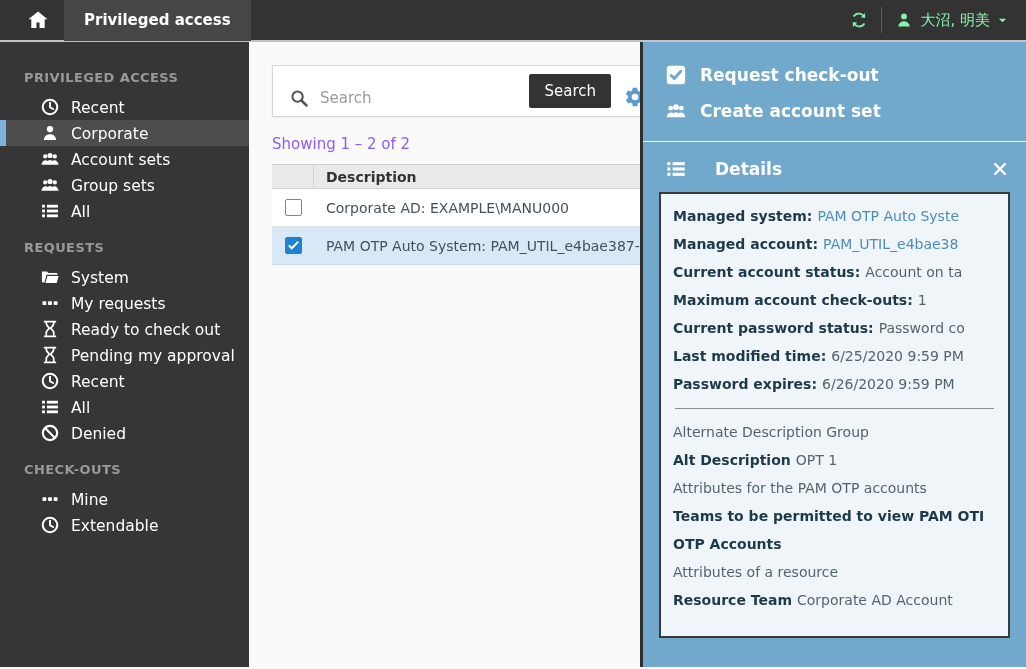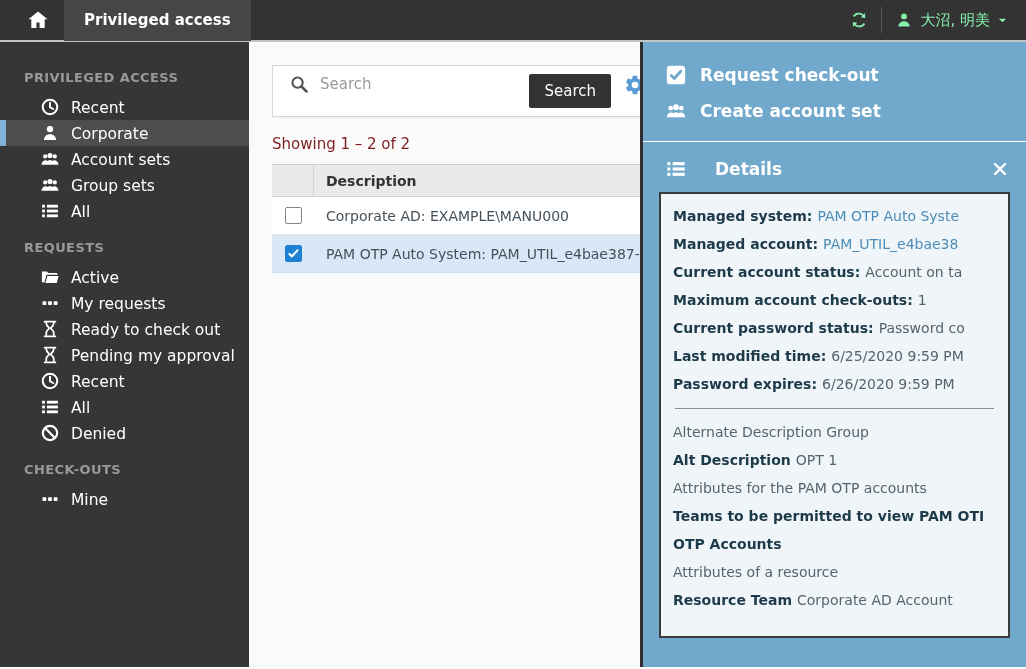--- a/index.html
+++ b/index.html
@@ -31,31 +31,31 @@
   
   .icn { display:inline-flex; align-items:center; justify-content:center;
          width:20px; height:20px; flex:none; }
   .icn svg { width:100%; height:100%; }
   .i16 { width:16px; height:16px; }
   .i18 { width:18px; height:18px; }
   .i22 { width:22px; height:22px; }
   
   .main { flex:1; background:#fafafa; padding:23px 0 0 23px; overflow:hidden; }
   .search-wrap { width:388px; border:1px solid #d7d7d7; background:#fff; display:flex;
-                 align-items:flex-start; padding:8px 8px; box-shadow:0 1px 2px rgba(0,0,0,.05); }
+                 align-items:flex-end; padding:8px 8px; box-shadow:0 1px 2px rgba(0,0,0,.05); }
   .search-icon { color:#555; margin:0 9px 0 8px; }
   input.search { flex:1; min-width:0; border:none; outline:none; background:transparent;
                  font-family:inherit; font-size:15px; color:#333; }
   input.search::placeholder { color:#9a9a9a; }
   .search-btn { background:#333; color:#fff; border:none; border-radius:2px;
                 font-family:inherit; font-size:15px; padding:8px 15px; cursor:pointer; flex:none; }
   .gear { color:#5b9bd5; margin:0 5px 0 13px; cursor:pointer; }
-  .summary { font-size:15px; color:#7f1d1d; margin:18px 0 11px; }
+  .summary { font-size:15px; color:#8b5cf6; margin:18px 0 11px; }
   .grid { width:387px; border-top:1px solid #cfcfcf; }
-  .grid-header { display:flex; align-items:stretch; background:#eaeaea; height:32px;
+  .grid-header { display:flex; align-items:stretch; background:#eaeaea; height:24px;
                  border-bottom:1px solid #cfcfcf; }
   .cb-col { width:42px; flex:none; display:flex; align-items:center; justify-content:center; }
   .grid-header .cb-col { border-right:1px solid #d2d2d2; }
   .col-desc { font-weight:bold; font-size:14px; color:#333; display:flex; align-items:center;
               padding-left:12px; cursor:pointer; }
   .grid-row { display:flex; align-items:center; height:38px; background:#fff;
               border-bottom:1px solid #e3e3e3; font-size:14px; color:#44505a; cursor:pointer;text-align:right; }
   .grid-row.selected { background:#d8e8f6; border-bottom-color:#c8dcec; }
   .row-text { padding-left:12px; white-space:nowrap; overflow:hidden; }
   .cbx { width:17px; height:17px; border:1.5px solid #848484; border-radius:2px; background:#fff;
@@ -177,21 +177,21 @@
         <span>All</span>
       </div>
       <div class="side-title">REQUESTS</div>
       <div class="side-item">
         <span class="icn">
           <svg viewBox="0 0 24 24" fill="currentColor">
             <path d="M2.3 5.3h5.9l1.9 2H20a1 1 0 0 1 1 1.1l-.1.9H7.8l-2.5 9.2H3.4a1.1 1.1 0 0 1-1.1-1.1z"></path>
             <path d="M8.8 10.7h13.6l-2.4 8.6H6.5z"></path>
           </svg>
         </span>
-        <span>Active</span>
+        <span>System</span>
       </div>
       <div class="side-item">
         <span class="icn">
           <svg viewBox="0 0 24 24" fill="currentColor">
             <rect x="3" y="9.8" width="4.6" height="4.6" rx="0.8"></rect>
             <rect x="9.7" y="9.8" width="4.6" height="4.6" rx="0.8"></rect>
             <rect x="16.4" y="9.8" width="4.6" height="4.6" rx="0.8"></rect>
           </svg>
         </span>
         <span>My requests</span>
@@ -246,20 +246,29 @@
       <div class="side-title">CHECK-OUTS</div>
       <div class="side-item">
         <span class="icn">
           <svg viewBox="0 0 24 24" fill="currentColor">
             <rect x="3" y="9.8" width="4.6" height="4.6" rx="0.8"></rect>
             <rect x="9.7" y="9.8" width="4.6" height="4.6" rx="0.8"></rect>
             <rect x="16.4" y="9.8" width="4.6" height="4.6" rx="0.8"></rect>
           </svg>
         </span>
         <span>Mine</span>
+      </div>
+      <div class="side-item">
+        <span class="icn">
+          <svg viewBox="0 0 24 24">
+            <circle cx="12" cy="12" r="8.7" fill="none" stroke="currentColor" stroke-width="2.5"></circle>
+            <path d="M12 7v5.3l3.7 2.1" fill="none" stroke="currentColor" stroke-width="2.4" stroke-linecap="round"></path>
+          </svg>
+        </span>
+        <span>Extendable</span>
       </div>
     </div>
 
   <div class="main">
     <div class="search-wrap">
       <span class="icn search-icon">
           <svg viewBox="0 0 24 24">
             <circle cx="10.3" cy="10.3" r="6.2" fill="none" stroke="currentColor" stroke-width="2.5"></circle>
             <path d="M15 15l6 6" stroke="currentColor" stroke-width="3" stroke-linecap="round"></path>
           </svg>

